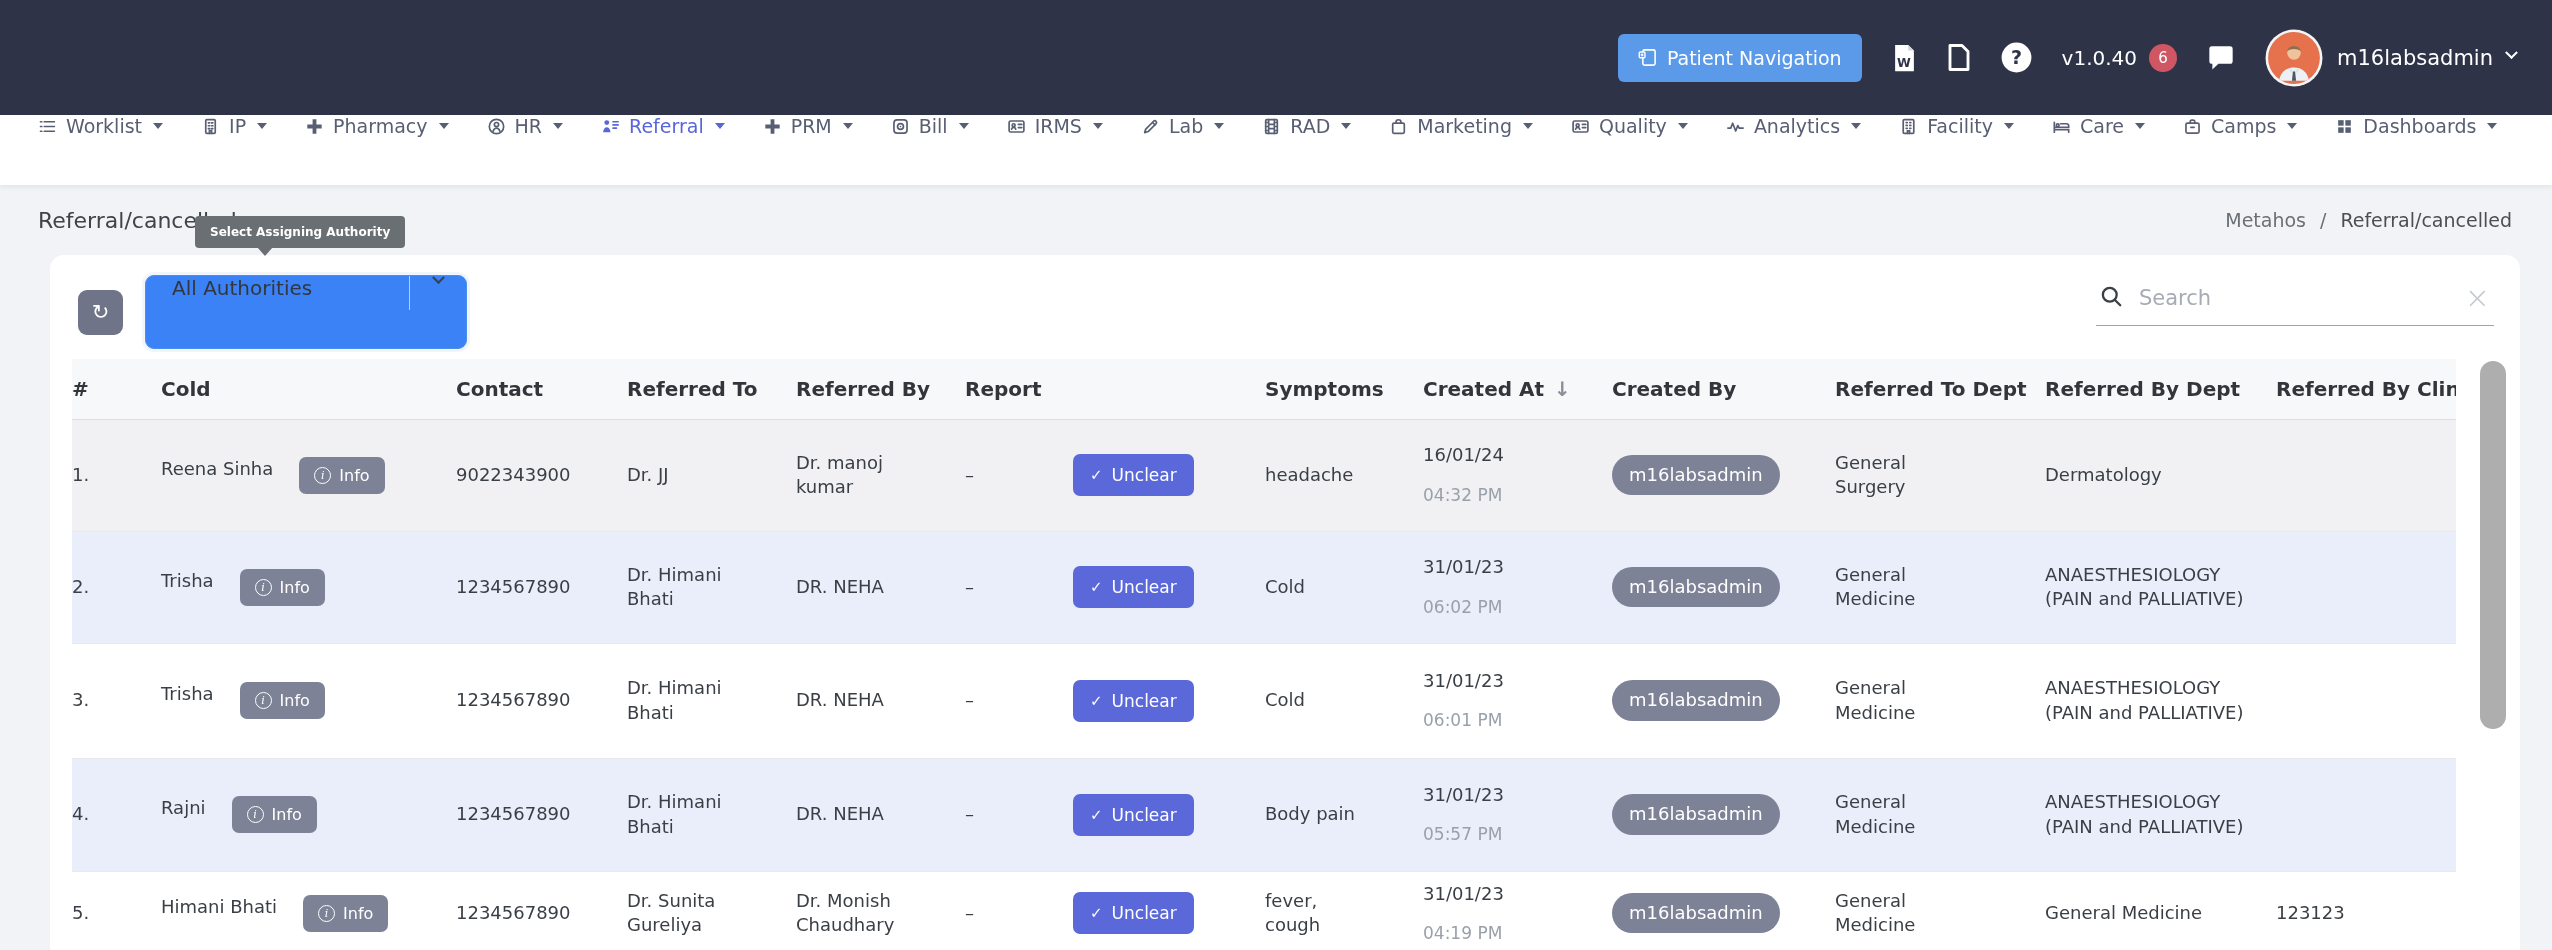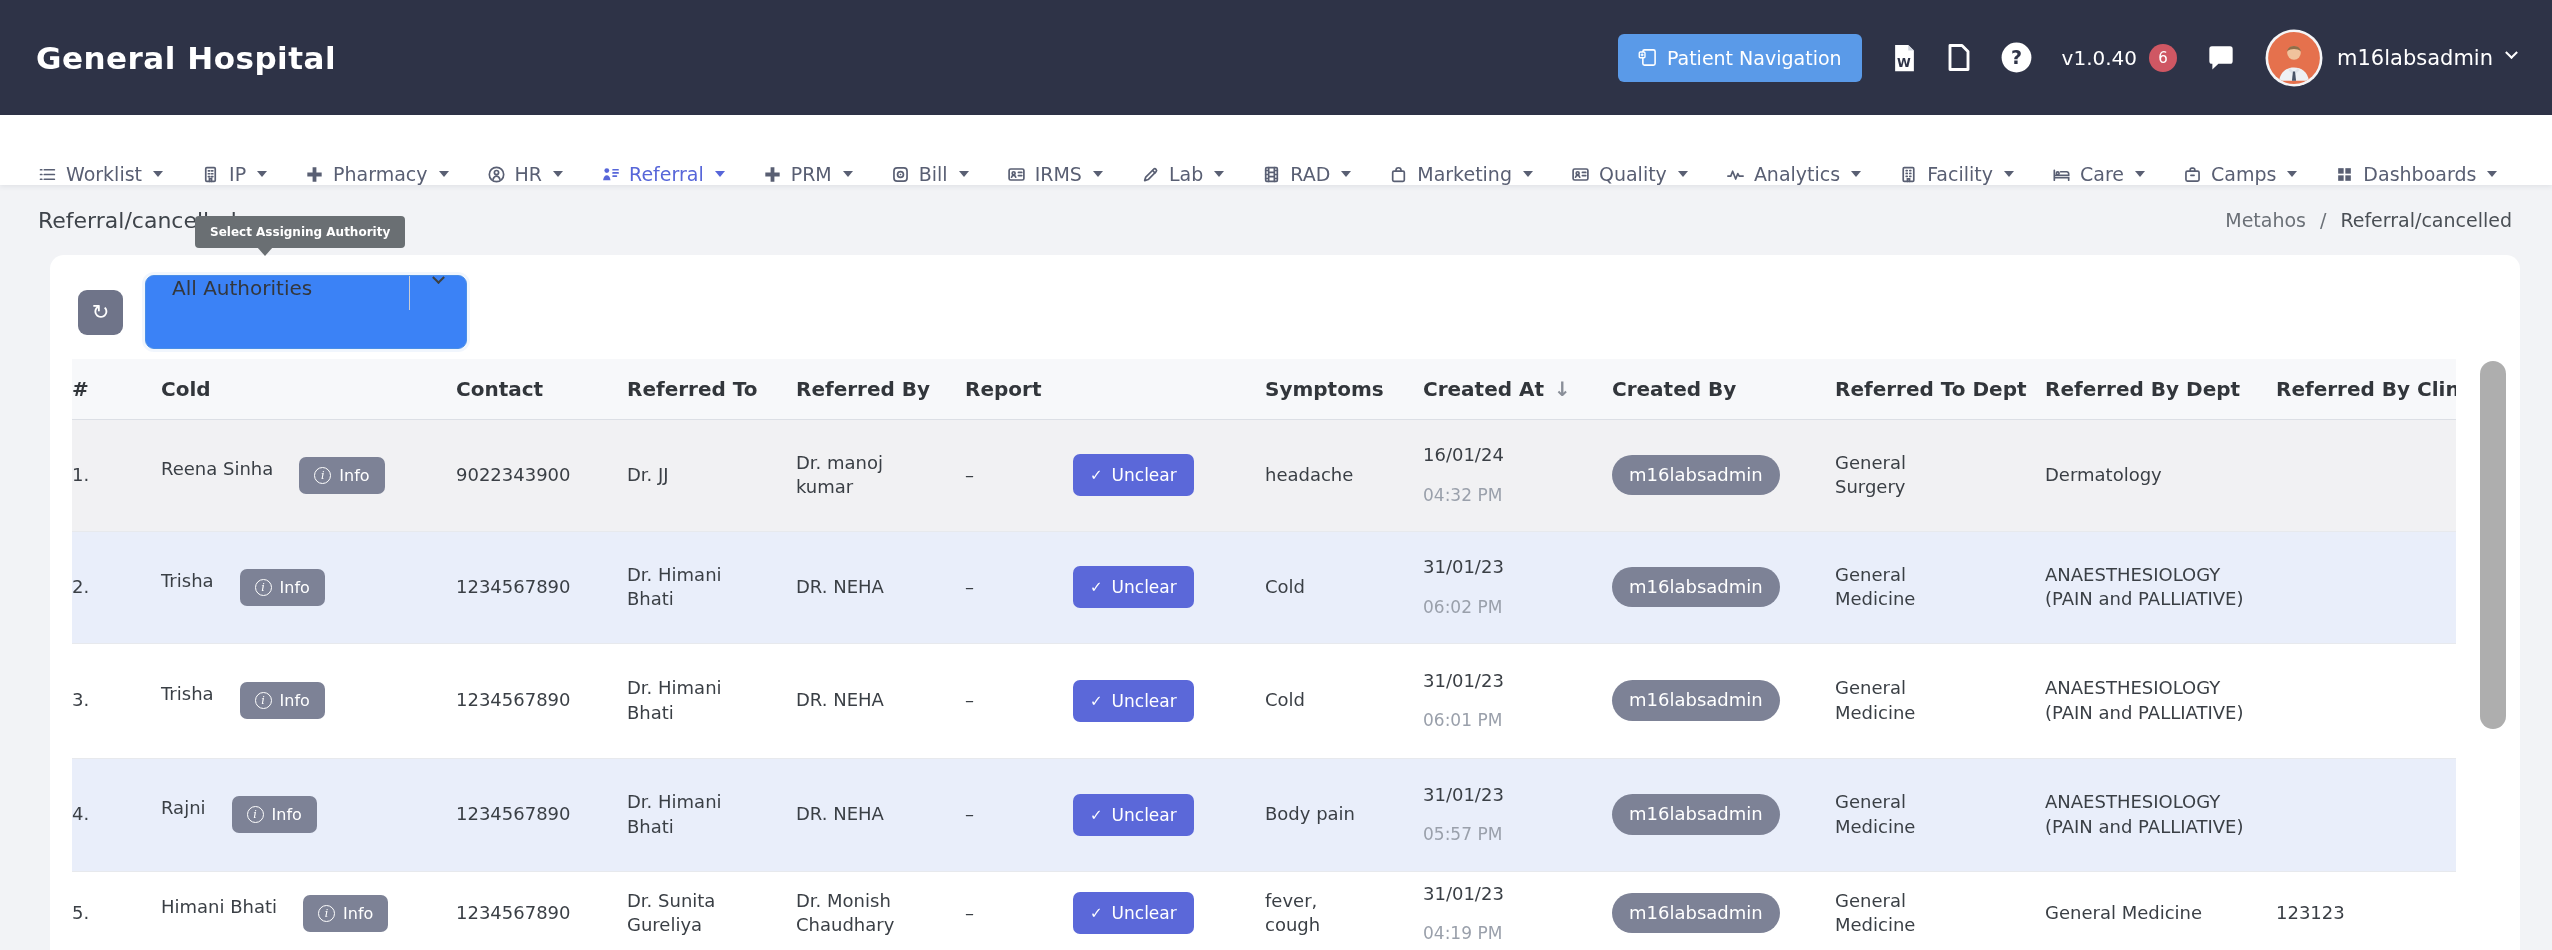--- a/index.html
+++ b/index.html
@@ -19,21 +19,21 @@
   .version { color:#fff; font-size:20px; }
   .badge-red { width:28px; height:28px; border-radius:50%; background:#cf5763; color:#fff;
       font-size:15px; display:flex; align-items:center; justify-content:center; }
   .user-group { display:flex; align-items:center; gap:14px; cursor:pointer; }
   .username { color:#fff; font-size:21px; }
   .chev { display:inline-block; width:9px; height:9px; border-right:2px solid currentColor;
       border-bottom:2px solid currentColor; transform:rotate(45deg) translate(-2px,-2px); }
   .user-chev { color:#fff; margin-top:-4px; }
 
   
-  .navbar { height:70px; background:#fff; display:flex; align-items:flex-end; gap:38px;
+  .navbar { height:70px; background:#fff; display:flex; align-items:flex-start; gap:38px;
       padding:0 38px; box-shadow:0 2px 5px rgba(40,45,70,.08); position:relative; z-index:2; }
   .nav-item { display:flex; align-items:center; gap:9px; color:#595f73; font-size:19px;
       font-weight:500; cursor:pointer; white-space:nowrap; }
   .nav-item svg { stroke:currentColor; fill:none; stroke-width:1.6; stroke-linecap:round; }
   .nav-item.active { color:#5766d9; }
   .caret { width:0; height:0; border-left:5px solid transparent; border-right:5px solid transparent;
       border-top:6px solid currentColor; display:inline-block; margin-left:2px; }
 
   
   .crumb-row { height:70px; display:flex; align-items:center; justify-content:space-between;
@@ -100,21 +100,20 @@
 
   .vscroll { position:absolute; top:106px; right:14px; width:26px; height:368px;
       background:#aeaeae; border-radius:13px; cursor:pointer; }
 </style>
 </head>
 <body>
 
 <div class="stage">
 
   <header class="topbar">
-    <div class="brand">General Hospital</div>
     <div class="top-right">
       <button class="btn-patient-nav">
         <span class="top-ic">
           <svg viewBox="0 0 18 18" width="19" height="19">
               <rect x="4.6" y="1.8" width="11.6" height="14.4" rx="1.6" fill="none" stroke="#fff" stroke-width="1.5"></rect>
               <rect x="1.2" y="3.8" width="5.4" height="5.4" rx="1" fill="#5a9ae8" stroke="#fff" stroke-width="1.3"></rect>
               <path d="M3.9 5.1v2.8M2.5 6.5h2.8" stroke="#fff" stroke-width="1.3"></path>
             </svg>
         </span>
         <span>Patient Navigation</span>
@@ -332,20 +331,30 @@
       </button>
       <div class="select-box">
         <span class="val">All Authorities</span>
         <span class="divider"></span>
         <span class="sel-chev">
             <span class="chev"></span>
           </span>
       </div>
     </div>
 
+    <div class="search-wrap">
+      <span>
+        <svg viewBox="0 0 20 20" width="23" height="23" fill="none" stroke="#3c4043" stroke-width="2">
+            <circle cx="8.5" cy="8.5" r="6"></circle>
+            <path d="M13 13l4.6 4.6" stroke-linecap="round"></path>
+          </svg>
+      </span>
+      <input type="text" placeholder="Search" style="">
+      <span class="clear-x">×</span>
+    </div>
 
     <table>
       <colgroup>
         <col style="width:89px">
           <col style="width:295px">
           <col style="width:171px">
           <col style="width:169px">
         <col style="width:169px">
           <col style="width:300px">
           <col style="width:158px">

